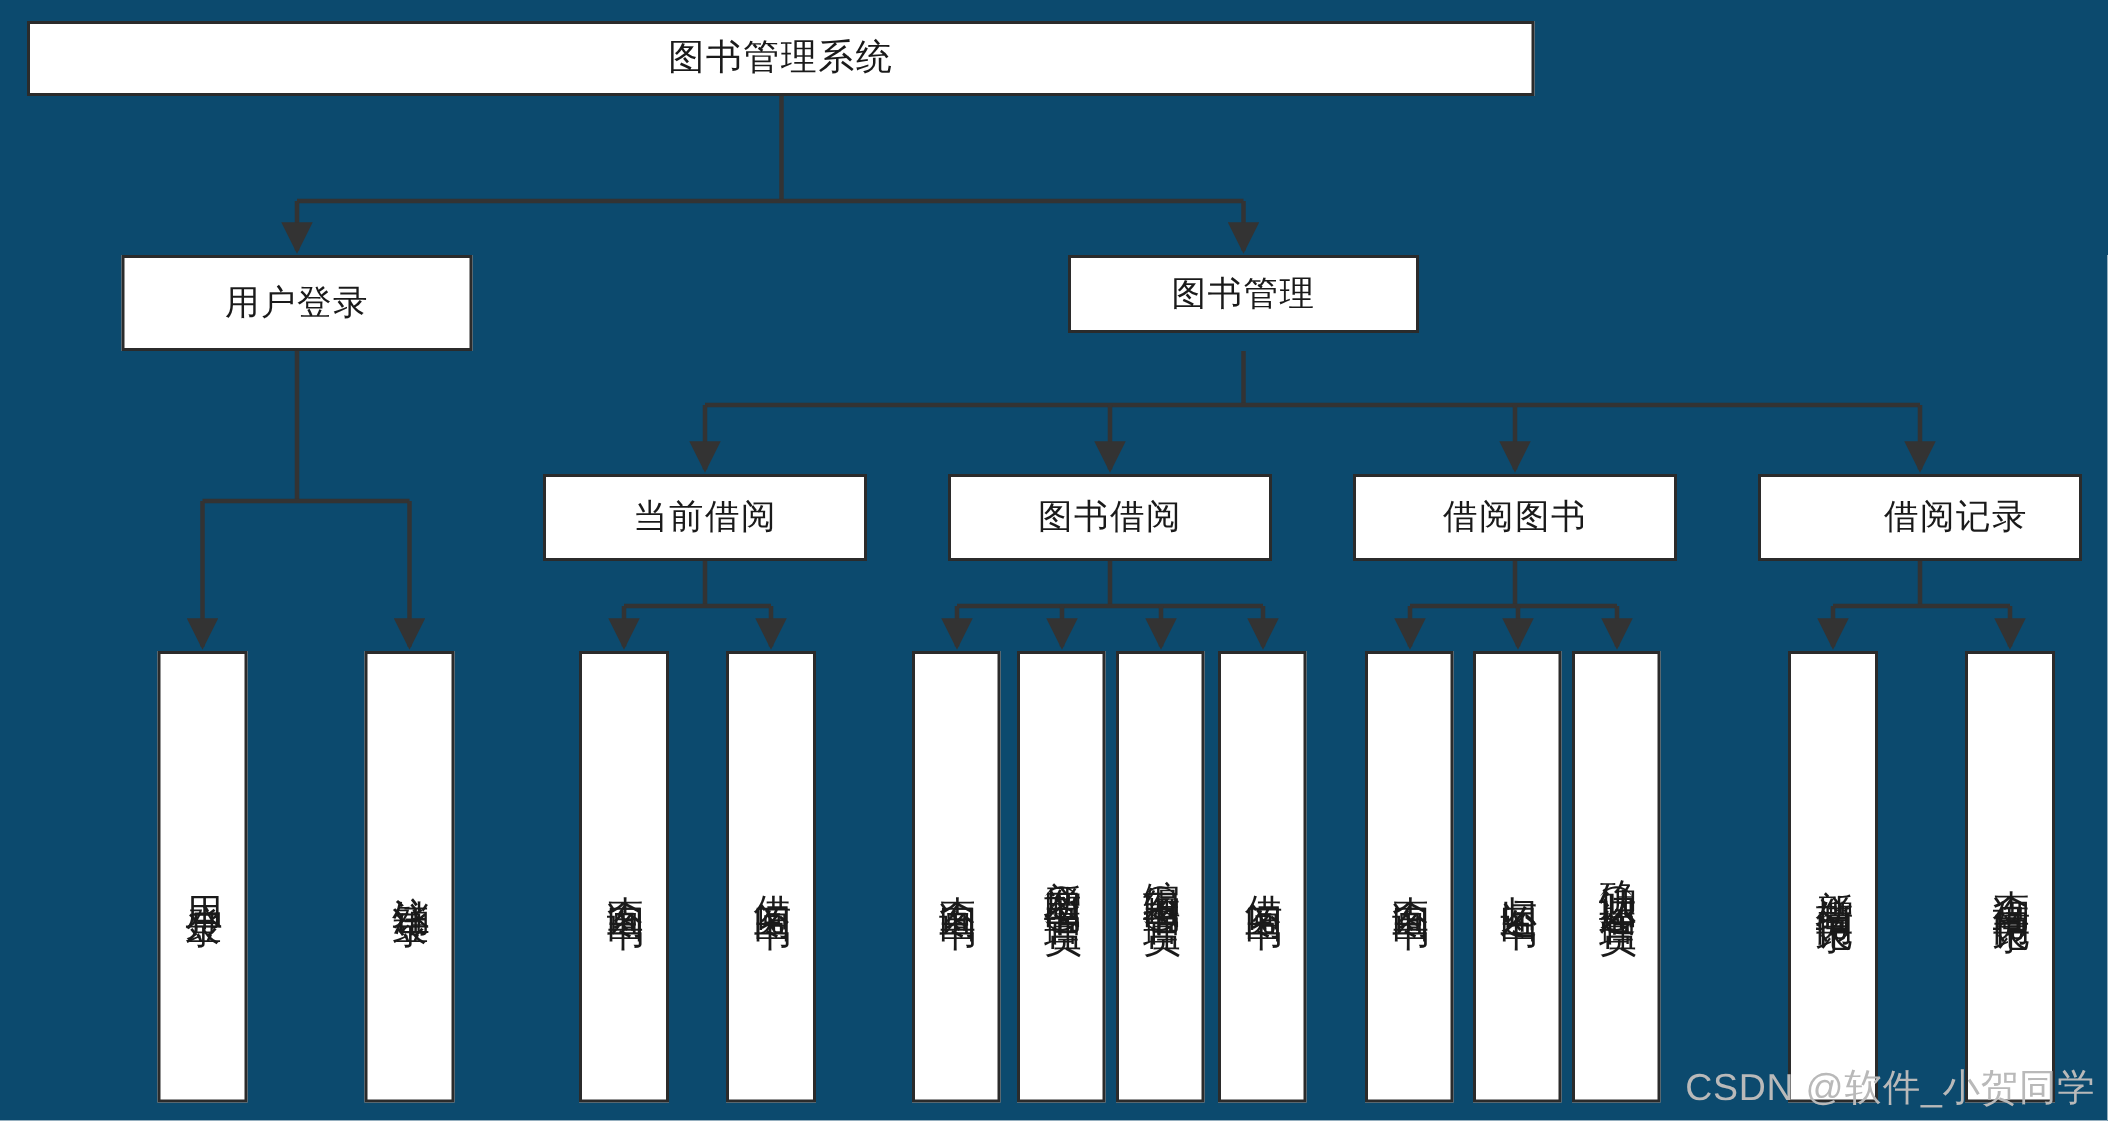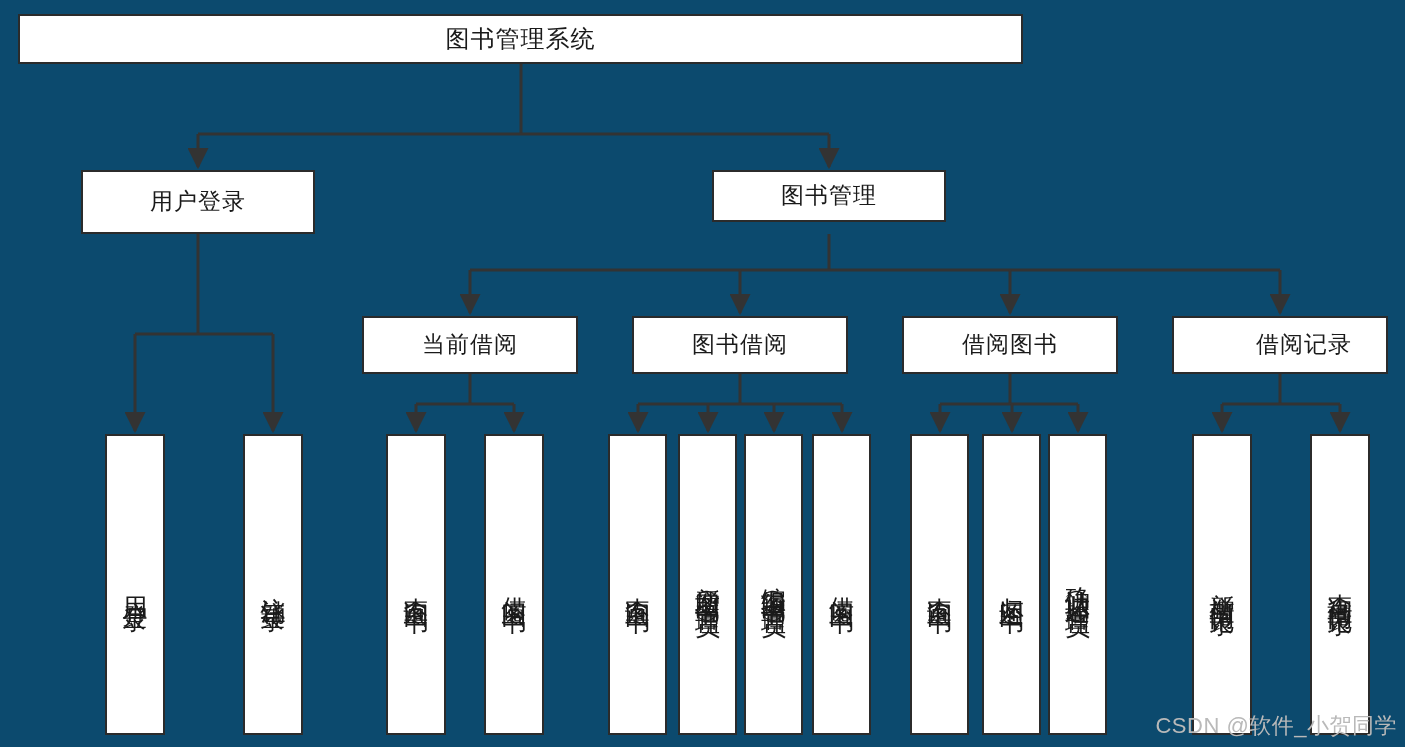--- a/index.html
+++ b/index.html
@@ -60,21 +60,21 @@
     text-orientation: upright;
     font-size: 25px;
     letter-spacing: 4px;
     line-height: 1;
     white-space: nowrap;
   }
   .watermark {
     position: absolute;
     right: 8px;
     bottom: 6px;
-    font-size: 22px;
+    font-size: 25px;
     color: #b9b9b9;
     letter-spacing: 0.5px;
     white-space: nowrap;
     font-family: "Liberation Sans", "DejaVu Sans", sans-serif;
     margin-left: 32px;
   }
 </style>
 </head>
 <body>
 

